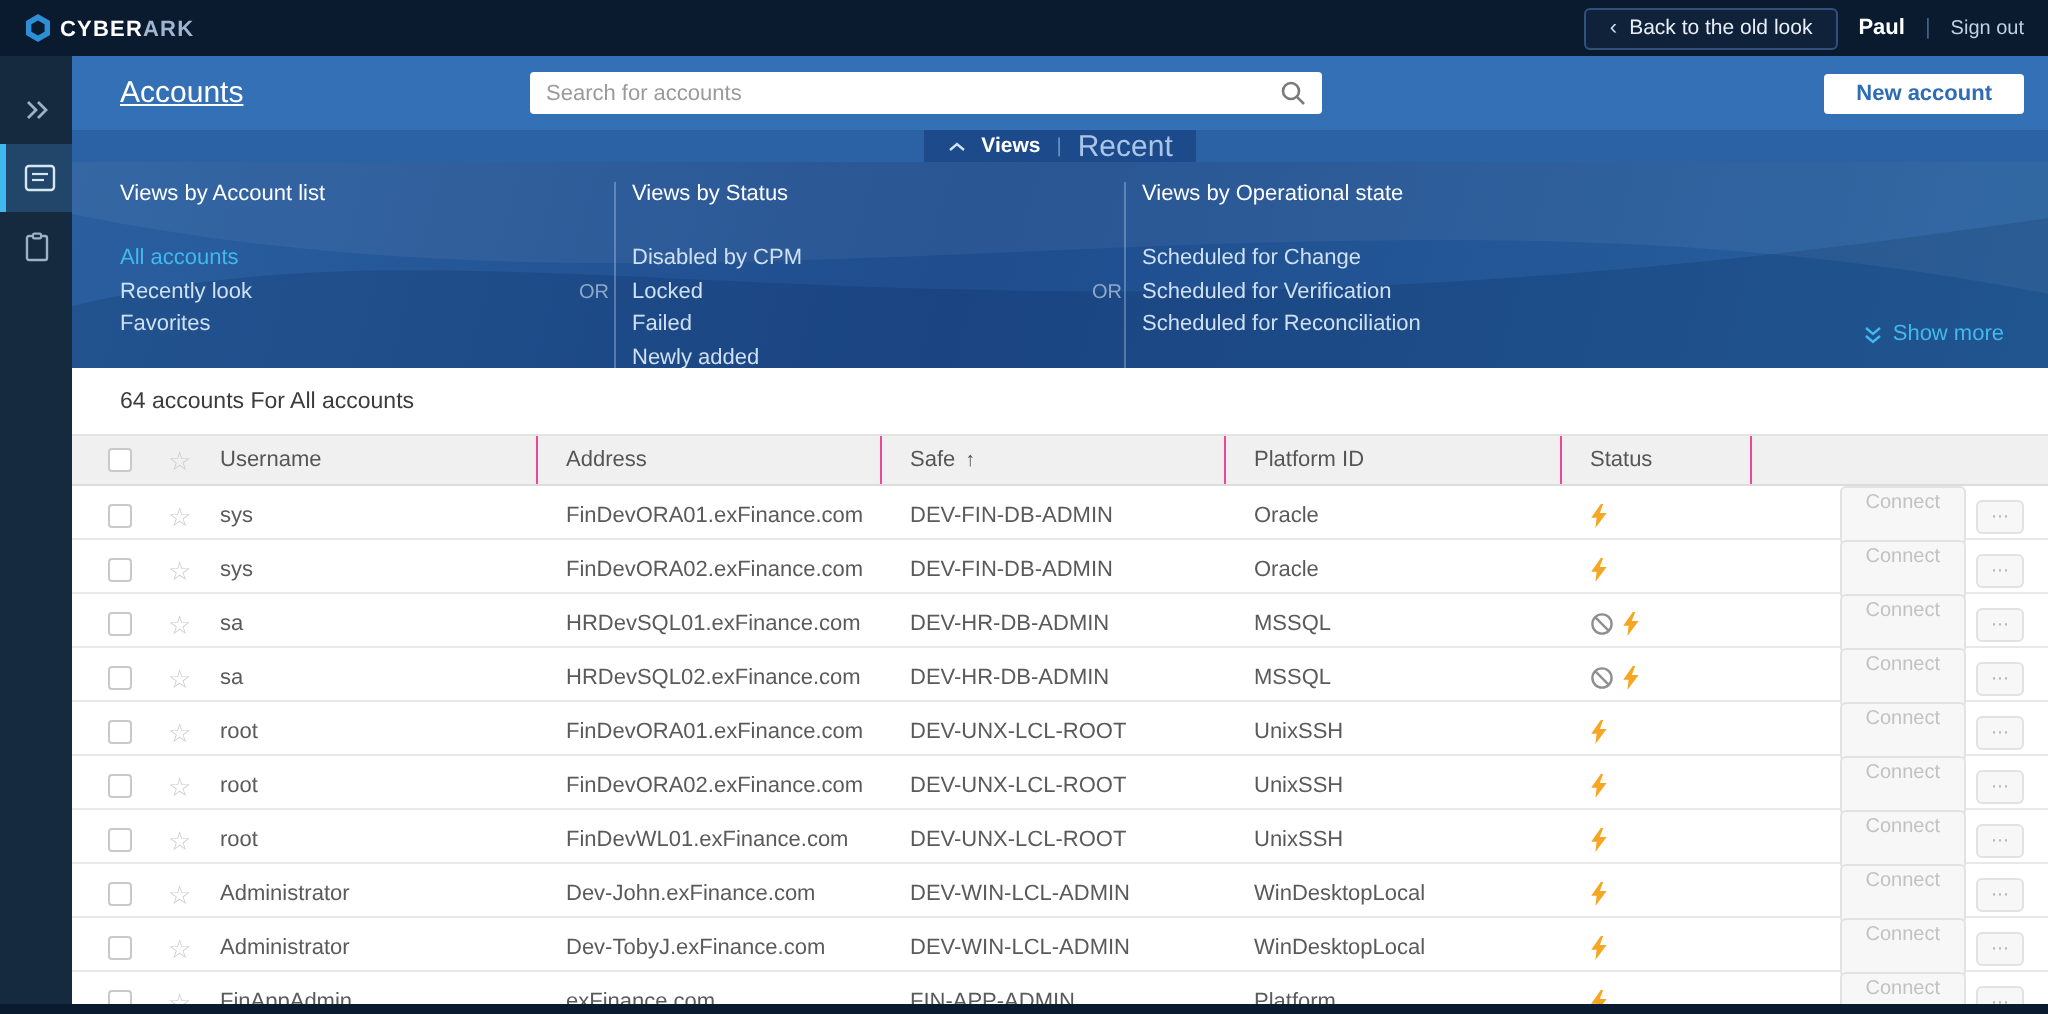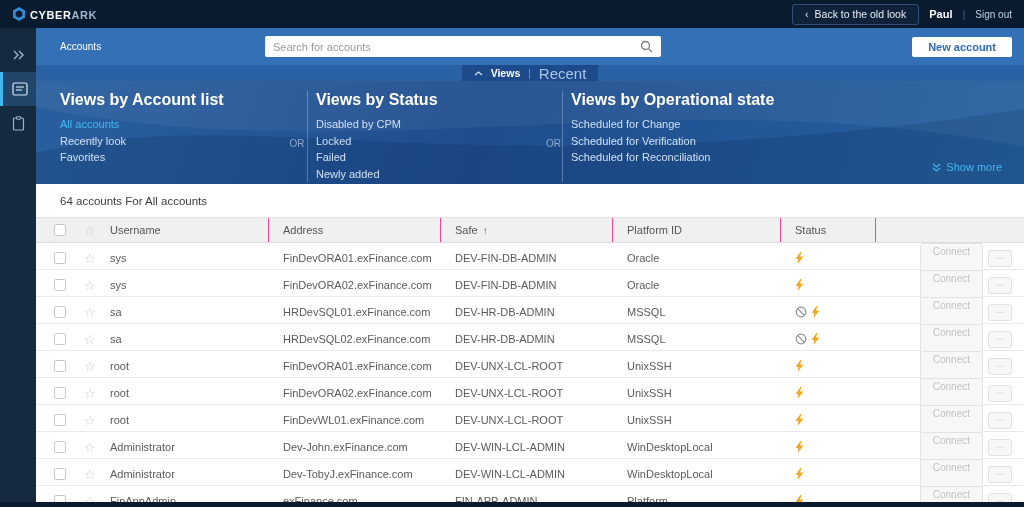--- a/index.html
+++ b/index.html
@@ -22,21 +22,21 @@
 
   
   .app { display:flex; height:474px; }
   .sidebar { width:36px; background:#15293f; display:flex; flex-direction:column; align-items:center; padding-top:10px; flex-shrink:0; }
   .side-item { width:36px; height:34px; display:flex; align-items:center; justify-content:center; cursor:pointer; }
   .side-item.active { background:#224669; border-left:3px solid #41b9ee; }
   .main { flex:1; display:flex; flex-direction:column; position:relative; min-width:0; }
 
   
   .header { height:37px; background:#3470b6; display:flex; align-items:center; padding:0 12px 0 24px; position:relative; }
-  .page-title { color:#ffffff; font-size:10px; font-weight:normal; }
+  .page-title { color:#ffffff; font-size:15px; font-weight:normal;text-decoration:underline; }
   .search-wrap { position:absolute; left:229px; top:8px; width:396px; height:21px; background:#ffffff;
                  border-radius:2px; display:flex; align-items:center; }
   .search-wrap input { border:none; outline:none; flex:1; font-size:11px; padding:0 8px; color:#333;
                        font-family:"Liberation Sans", sans-serif; background:transparent; }
   .search-wrap input::placeholder { color:#9a9a9a; }
   .search-icon { padding-right:8px; display:flex; align-items:center; cursor:pointer; }
   .new-account-btn { margin-left:auto; background:#ffffff; color:#2e6cb5; font-size:11px; font-weight:600;
                      padding:4px 16px; border:none; border-radius:2px; cursor:pointer; }
 
   
@@ -49,21 +49,21 @@
 
   
   .views-panel { height:103px; position:relative; overflow:hidden;
                  background:linear-gradient(105deg,#2a5f9f 0%, #1f4d8e 45%, #27619f 100%); }
   .waves { position:absolute; inset:0; width:100%; height:100%; }
   .views-row { position:relative; z-index:1; display:flex; padding:10px 0 0 24px; }
   .vcol { min-height:82px; }
   .vcol-1 { width:227px; }
   .vcol-2 { width:238px; border-left:1px solid rgba(190,215,240,.35); padding-left:8px; }
   .vcol-3 { flex:1; border-left:1px solid rgba(190,215,240,.35); padding-left:8px; }
-  .vcol-title { color:#ffffff; font-size:16px; font-weight:bold; margin-bottom:7px; }
+  .vcol-title { color:#ffffff; font-size:11px; font-weight:normal; margin-bottom:18px; }
   .vitem { color:#cfe0f2; font-size:11px; line-height:16.5px; cursor:pointer; white-space:nowrap; }
   .vitem.active { color:#41b9ee; }
   .or { width:20px; color:#8fa9c9; font-size:10px; text-align:center; align-self:center; margin-top:14px; flex-shrink:0; }
   .or-2 { width:17px; }
   .show-more { position:absolute; right:22px; bottom:11px; z-index:2; color:#41b9ee; font-size:11px;
                display:flex; align-items:center; gap:5px; cursor:pointer; }
 
   
   .content { flex:1; background:#ffffff; display:flex; flex-direction:column; overflow:hidden; }
   .summary { height:33px; display:flex; align-items:center; padding-left:24px; font-size:11.5px; color:#3c3c3c; flex-shrink:0; }

